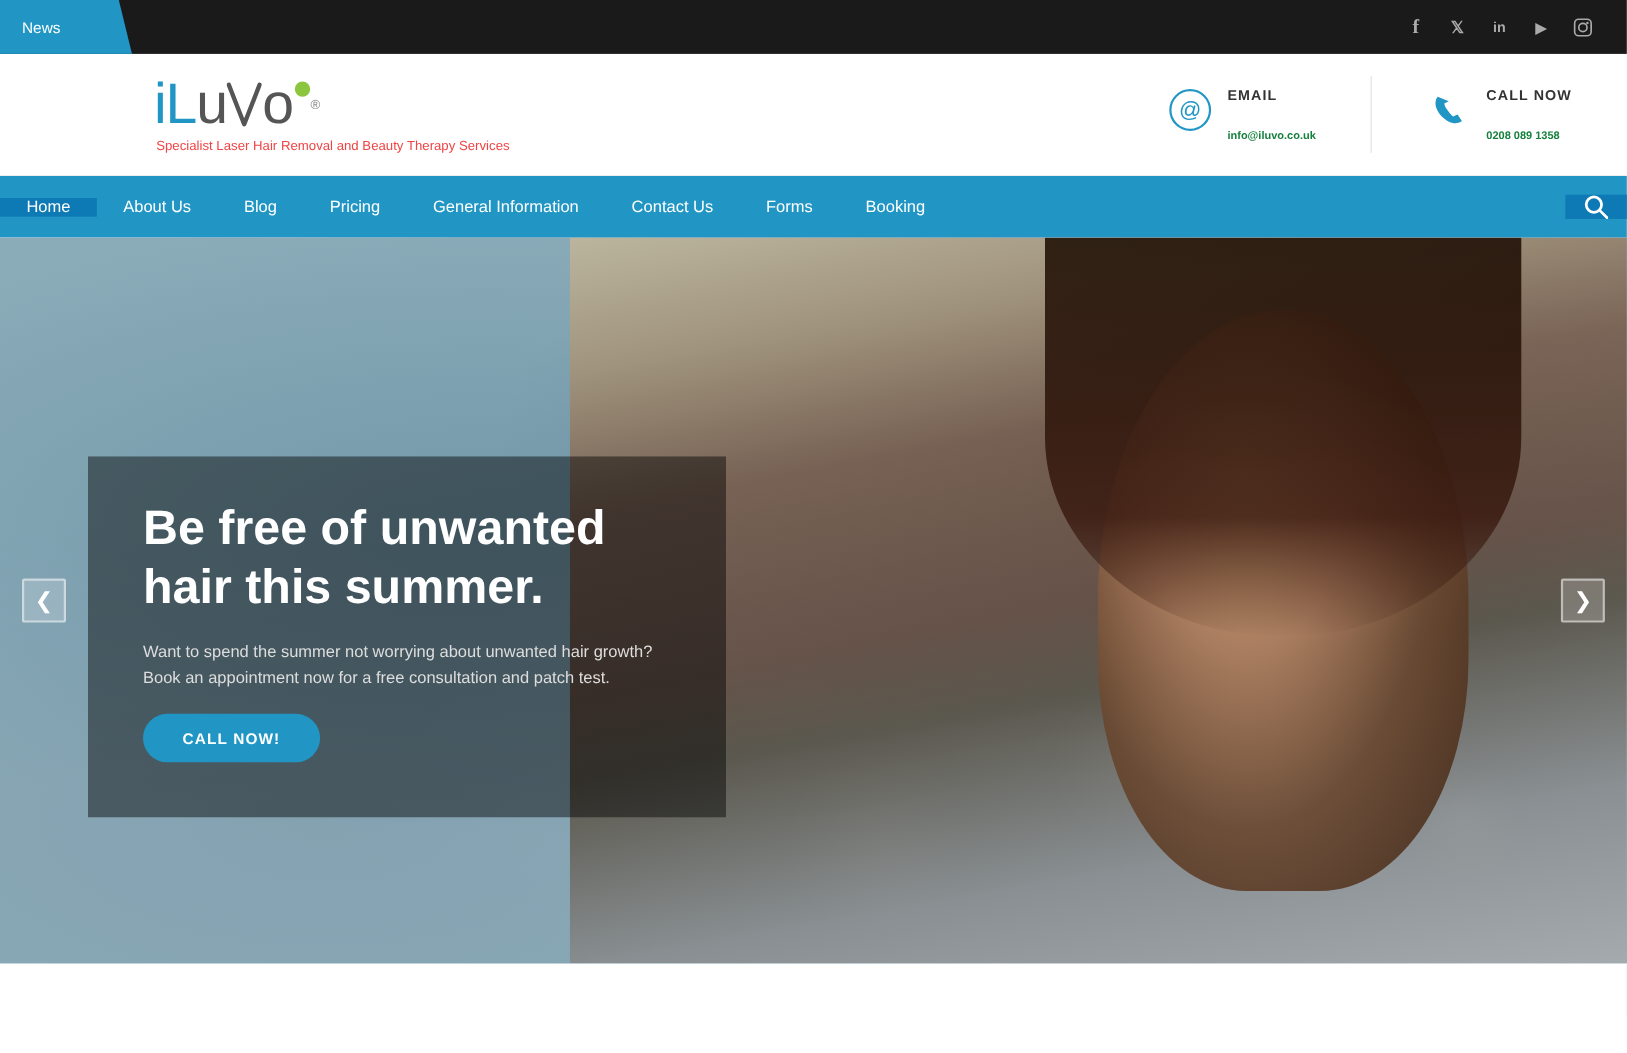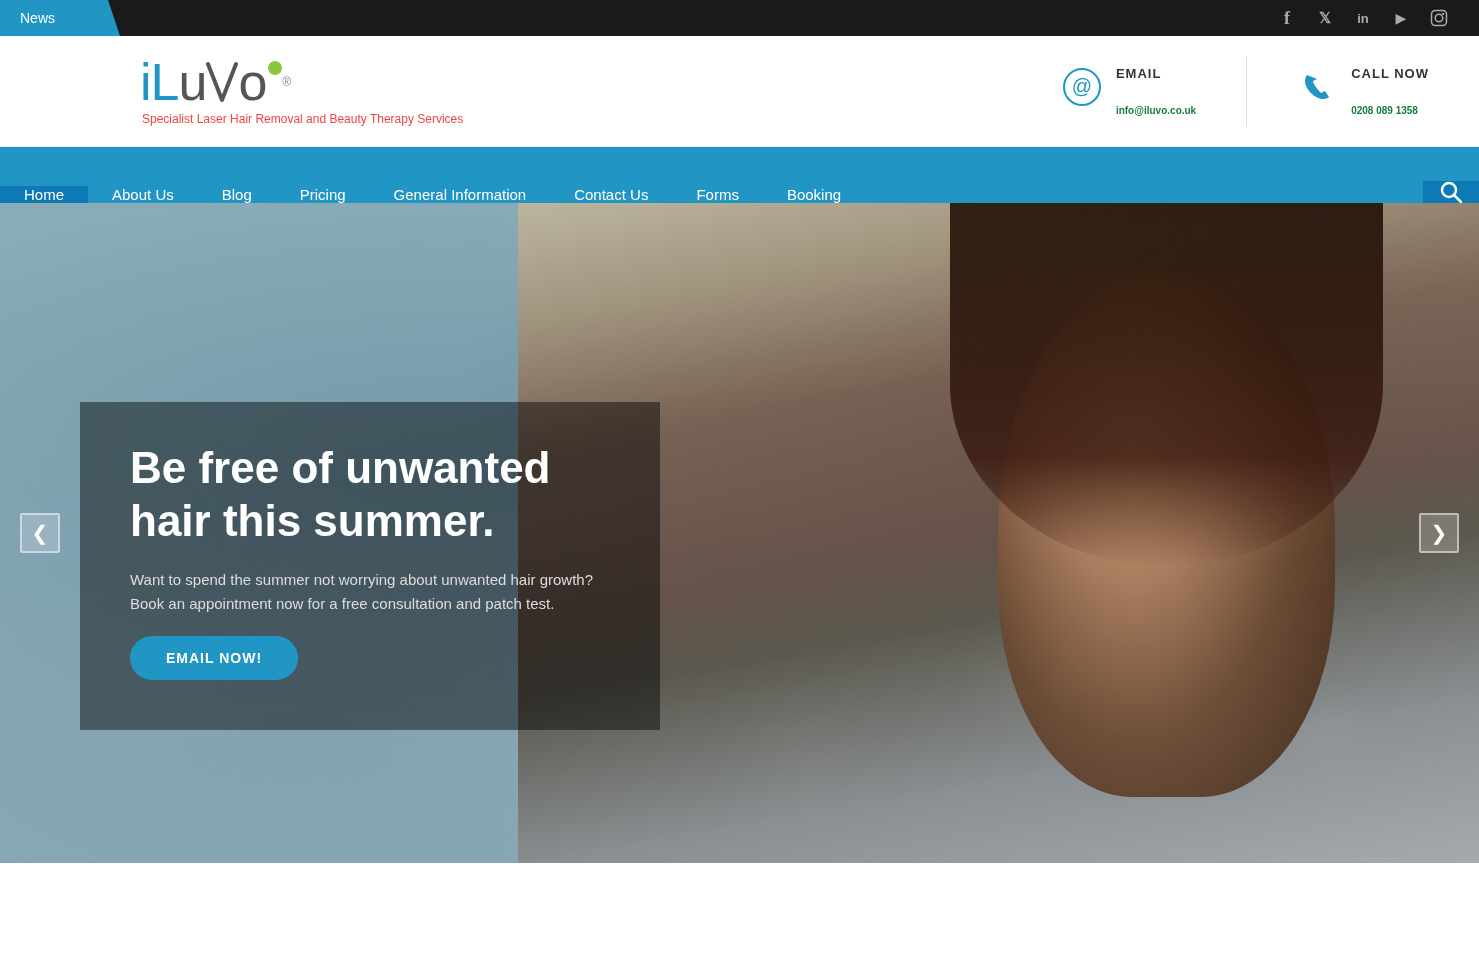--- a/index.html
+++ b/index.html
@@ -1,21 +1,21 @@
 <!DOCTYPE html>
 <html><head>
   <meta charset="utf-8">
   <style>
     * { margin: 0; padding: 0; box-sizing: border-box; }
     body { font-family: Arial, sans-serif; width: 1479px; overflow-x: hidden; }
 
     
     .top-bar {
       background: #1a1a1a;
-      height: 36px;
+      height: 49px;
       display: flex;
       align-items: center;
       width: 100%;
       position: relative;
     }
     .top-bar-news {
       background: #2196c4;
       clip-path: polygon(0 0, 90% 0, 100% 100%, 0 100%);
       height: 100%;
       display: flex;
@@ -135,21 +135,21 @@
       font-size: 10px;
       text-decoration: none;
       font-weight: bold;
     }
 
     
     .nav-bar {
       background: #2196c4;
       width: 100%;
       display: flex;
-      align-items: flex-end;
+      align-items: center;
       height: 56px;
     }
     .nav-item {
       color: white;
       font-size: 15px;
       padding: 0 24px;
       display: flex;
       align-items: center;
       cursor: pointer;
       white-space: nowrap;
@@ -355,18 +355,18 @@
     <div style="position:absolute;inset:0;background:linear-gradient(170deg,#c8b898 0%,#a89070 15%,#785540 30%,#604030 50%,#504535 60%,#888888 80%,#aaaaaa 100%);opacity:0.8;"></div>
 
     <div style="position:absolute;right:15%;top:10%;width:35%;height:80%;background:radial-gradient(ellipse at 40% 30%, #d4a878 0%, #b08060 30%, #6a4830 60%, #3a2010 100%);border-radius:50% 50% 40% 40%;opacity:0.9;"></div>
 
     <div style="position:absolute;right:10%;top:0;width:45%;height:55%;background:linear-gradient(180deg,#1a0a00 0%,#2a1208 40%,#3a1a10 70%,transparent 100%);opacity:0.85;border-radius:0 0 50% 50%;"></div>
   </div>
 
   <div class="hero-content">
     <h1 class="hero-title">Be free of unwanted hair this summer.</h1>
     <p class="hero-subtitle">Want to spend the summer not worrying about unwanted hair growth? Book an appointment now for a free consultation and patch test.</p>
-    <button class="hero-btn">EMAIL NOW!</button>
+    <button class="hero-btn">CALL NOW!</button>
   </div>
 
   <div class="hero-prev">❮</div>
   <div class="hero-next">❯</div>
 </div>
 
 </body></html>

